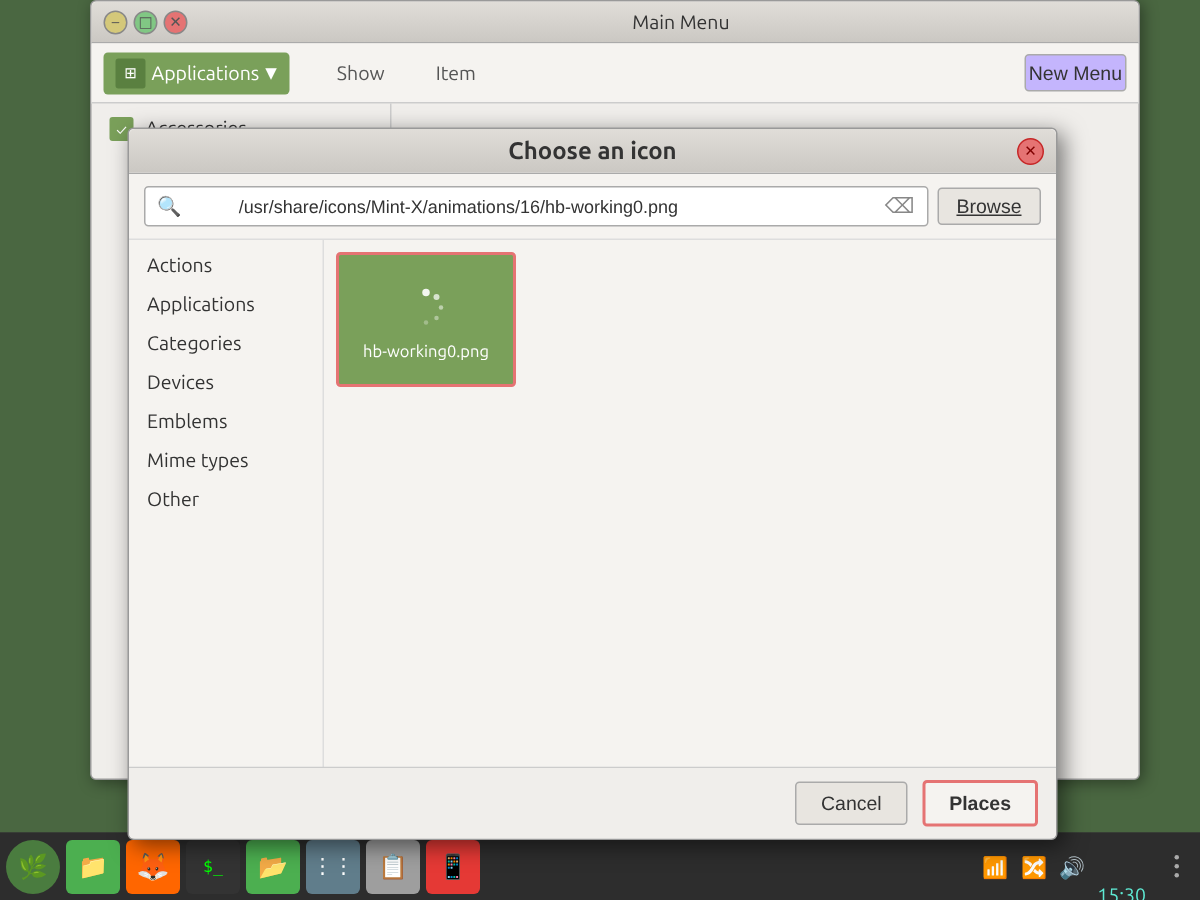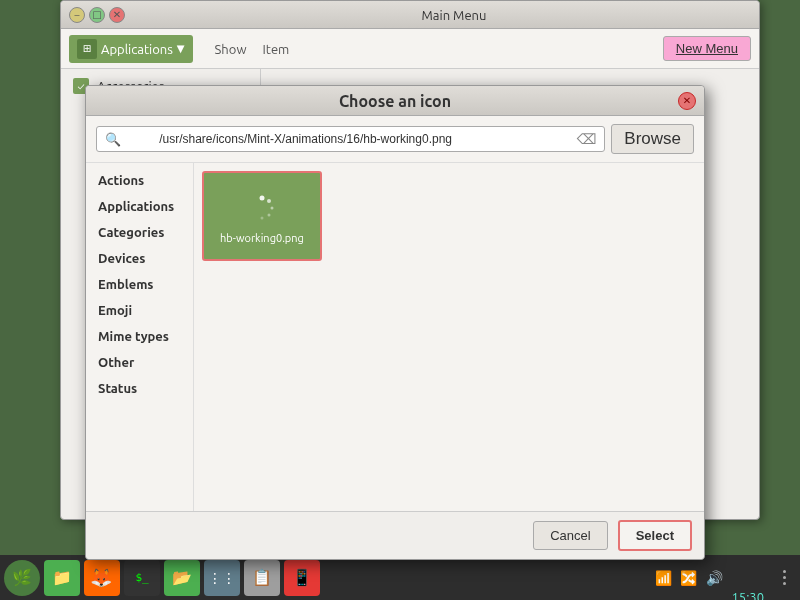--- a/index.html
+++ b/index.html
@@ -102,39 +102,38 @@
       height: 20px;
       background: #5a8040;
       border-radius: 2px;
       display: flex;
       align-items: center;
       justify-content: center;
     }
 
     .toolbar-labels {
       display: flex;
-      gap: 4px;
-      margin-left: 8px;
+      gap: 22px;
+      margin-left: 18px;
       color: #555;
     }
 
     .toolbar-label {
       padding: 2px 6px;
     }
 
     .new-menu-btn {
       margin-left: auto;
-      background: #f9a8d4;
+      background: #c4b5fd;
       border: 1px solid #aaa;
-      padding: 4px 12px;
-      border-radius: 3px;
-      cursor: pointer;
-      font-size: 13px;
-      color: #333;
-      text-decoration: underline;
+      padding: 4px 2px;
+      border-radius: 3px;
+      cursor: pointer;
+      font-size: 13px;
+      color: #333;
     }
 
     .main-menu-content {
       display: flex;
       height: calc(100% - 68px);
     }
 
     .menu-list {
       width: 200px;
       border-right: 1px solid #ccc;
@@ -248,36 +247,36 @@
       font-size: 14px;
       cursor: pointer;
     }
 
     .browse-btn {
       background: #e8e5e0;
       border: 1px solid #aaa;
       padding: 4px 12px;
       border-radius: 3px;
       cursor: pointer;
-      font-size: 17px;
-      color: #333;
+      font-size: 13px;
+      color: #333;
+      text-decoration: underline;
     }
 
     .icon-dialog-body {
       display: flex;
       height: calc(100% - 108px);
     }
 
     .category-list {
-      width: 108px;
+      width: 130px;
       border-right: 1px solid #ddd;
       padding: 4px 0;
       overflow-y: auto;
       background: #f5f3f0;
-      font-weight: bold;
     }
 
     .category-item {
       padding: 6px 12px;
       font-size: 13px;
       color: #333;
       cursor: pointer;
     }
 
     .icon-grid {
@@ -513,24 +512,22 @@
       <button class="browse-btn">Browse</button>
     </div>
 
     <div class="icon-dialog-body">
       <div class="category-list">
         <div class="category-item">Actions</div>
         <div class="category-item">Applications</div>
         <div class="category-item">Categories</div>
         <div class="category-item">Devices</div>
         <div class="category-item">Emblems</div>
-        <div class="category-item">Emoji</div>
         <div class="category-item">Mime types</div>
         <div class="category-item">Other</div>
-        <div class="category-item">Status</div>
       </div>
 
       <div class="icon-grid">
         <div class="icon-card">
           <div class="icon-preview">
 
             <svg width="30" height="30" viewBox="0 0 30 30">
               <circle cx="15" cy="5" r="2.5" fill="rgba(255,255,255,0.9)"></circle>
               <circle cx="22" cy="8" r="2" fill="rgba(255,255,255,0.7)"></circle>
               <circle cx="25" cy="15" r="1.5" fill="rgba(255,255,255,0.5)"></circle>
@@ -538,21 +535,21 @@
               <circle cx="15" cy="25" r="1.5" fill="rgba(255,255,255,0.3)"></circle>
             </svg>
           </div>
           <span class="icon-label">hb-working0.png</span>
         </div>
       </div>
     </div>
 
     <div class="icon-dialog-footer">
       <button class="cancel-btn">Cancel</button>
-      <button class="select-btn">Select</button>
+      <button class="select-btn">Places</button>
     </div>
   </div>
 
 </div>
 
 <div class="taskbar">
   <div class="taskbar-icon mint">🌿</div>
   <div class="taskbar-icon folder-green">📁</div>
   <div class="taskbar-icon firefox" style="font-size:18px;">🦊</div>
   <div class="taskbar-icon terminal" style="font-family:monospace;font-size:11px;">$_</div>

